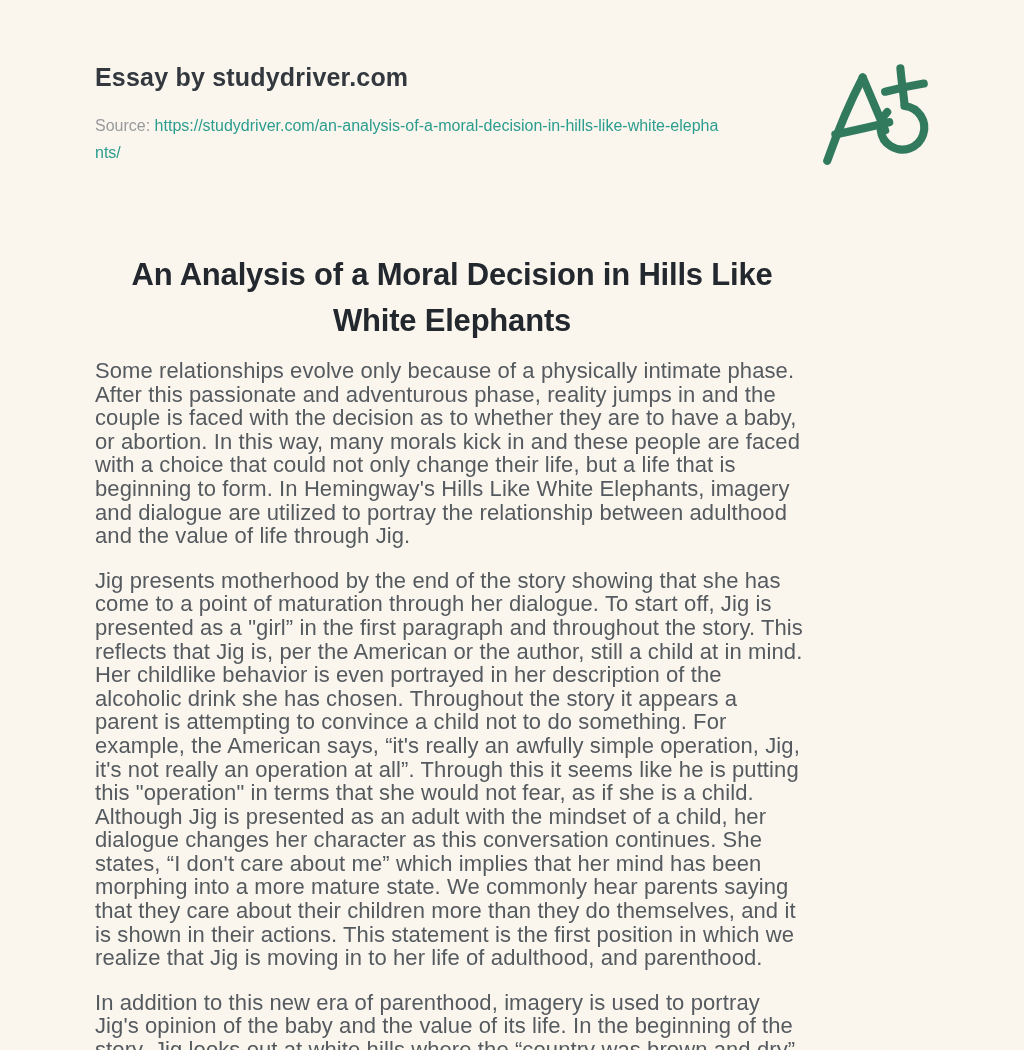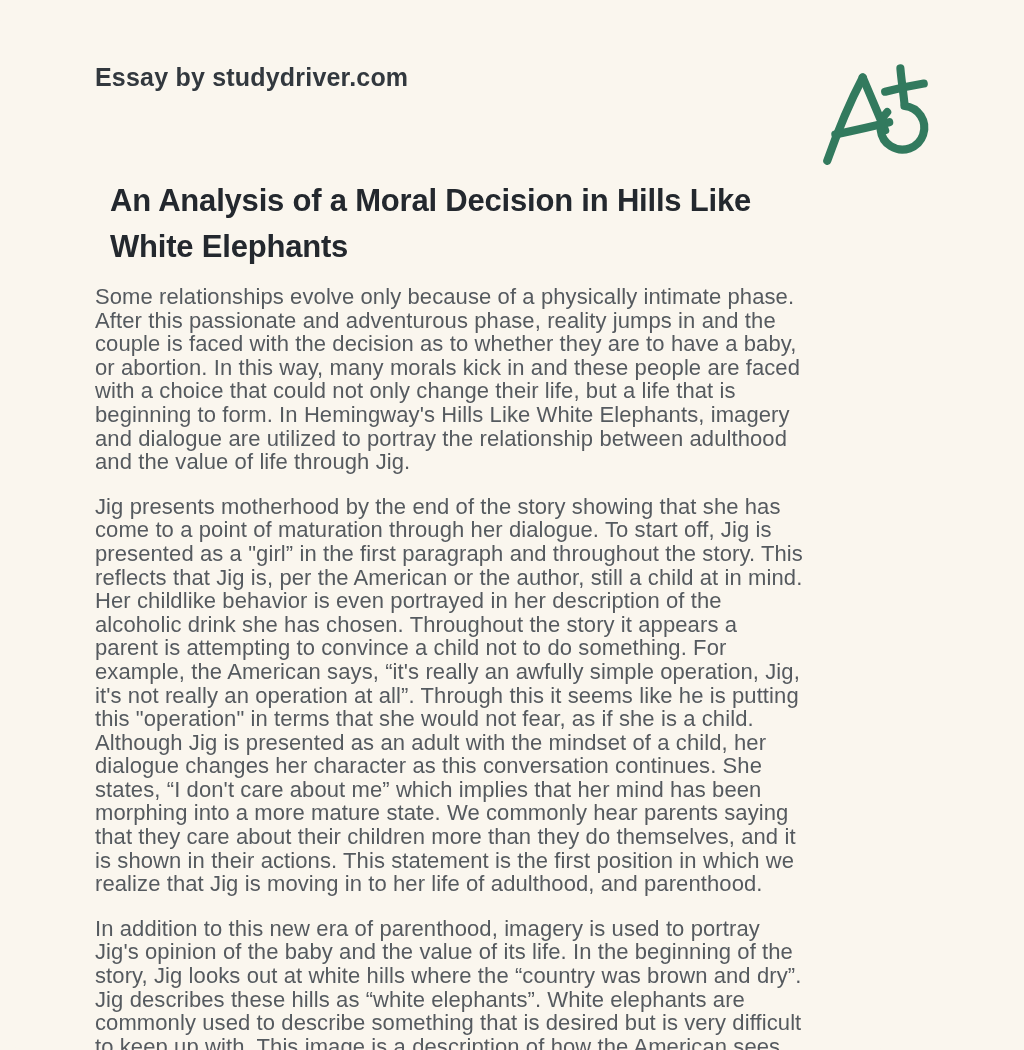--- a/index.html
+++ b/index.html
@@ -47,45 +47,50 @@
     cursor: pointer;
   }
   .logo {
     position: absolute;
     left: 814px;
     top: 52px;
     width: 124px;
     height: 114px;
   }
   .essay-title {
-    margin: 86px 0 15px 15px;
+    margin: 86px 0 15px 4px;
     max-width: 840px;
     font-size: 31px;
     line-height: 46px;
     font-weight: 600;
     color: #23282e;
     letter-spacing: -0.2px;
+    text-align: center;
   }
   .para {
     margin: 0 0 21px 0;
     max-width: 834px;
     font-size: 22px;
     line-height: 23.6px;
     color: #555a5f;
     letter-spacing: 0.1px;
   }
 </style>
 </head>
 <body>
 
 <div class="page">
   <div class="content">
 
     <h1 class="doc-header-title">Essay by studydriver.com</h1>
 
+    <p class="source">
+      <span class="source-label">Source:</span>
+      <a class="source-link" href="#">https://studydriver.com/an-analysis-of-a-moral-decision-in-hills-like-white-elephants/</a>
+    </p>
 
     <h2 class="essay-title">An Analysis of a Moral Decision in Hills Like White Elephants</h2>
 
     <p class="para">Some relationships evolve only because of a physically intimate phase. After this passionate and adventurous phase, reality jumps in and the couple is faced with the decision as to whether they are to have a baby, or abortion. In this way, many morals kick in and these people are faced with a choice that could not only change their life, but a life that is beginning to form. In Hemingway's Hills Like White Elephants, imagery and dialogue are utilized to portray the relationship between adulthood and the value of life through Jig.</p>
 
     <p class="para">Jig presents motherhood by the end of the story showing that she has come to a point of maturation through her dialogue. To start off, Jig is presented as a "girl” in the first paragraph and throughout the story. This reflects that Jig is, per the American or the author, still a child at in mind. Her childlike behavior is even portrayed in her description of the alcoholic drink she has chosen. Throughout the story it appears a parent is attempting to convince a child not to do something. For example, the American says, “it's really an awfully simple operation, Jig, it's not really an operation at all”. Through this it seems like he is putting this "operation" in terms that she would not fear, as if she is a child. Although Jig is presented as an adult with the mindset of a child, her dialogue changes her character as this conversation continues. She states, “I don't care about me” which implies that her mind has been morphing into a more mature state. We commonly hear parents saying that they care about their children more than they do themselves, and it is shown in their actions. This statement is the first position in which we realize that Jig is moving in to her life of adulthood, and parenthood.</p>
 
     <p class="para">In addition to this new era of parenthood, imagery is used to portray Jig's opinion of the baby and the value of its life. In the beginning of the story, Jig looks out at white hills where the “country was brown and dry”. Jig describes these hills as “white elephants”. White elephants are commonly used to describe something that is desired but is very difficult to keep up with. This image is a description of how the American sees the pregnancy. He sees the baby as something that will dry out their current happiness and all of their effort will go into this “white elephant”. Then later on, Jig walks over to the other end of the station where there is a river and mountains. There is a "shadow of a cloud (moving) across the field of grain and she saw the river through the trees". This visual describes the life of this child, the life that will come to be if she is to have her baby. Where there is fertility, such as the grain, there is a new life which is represented by water. The cloud represents the American and this is where it becomes apparent that she will not continue with him. The American says that he is “perfectly willing to go through with it if it means anything to [her]".</p>
   </div>
 

